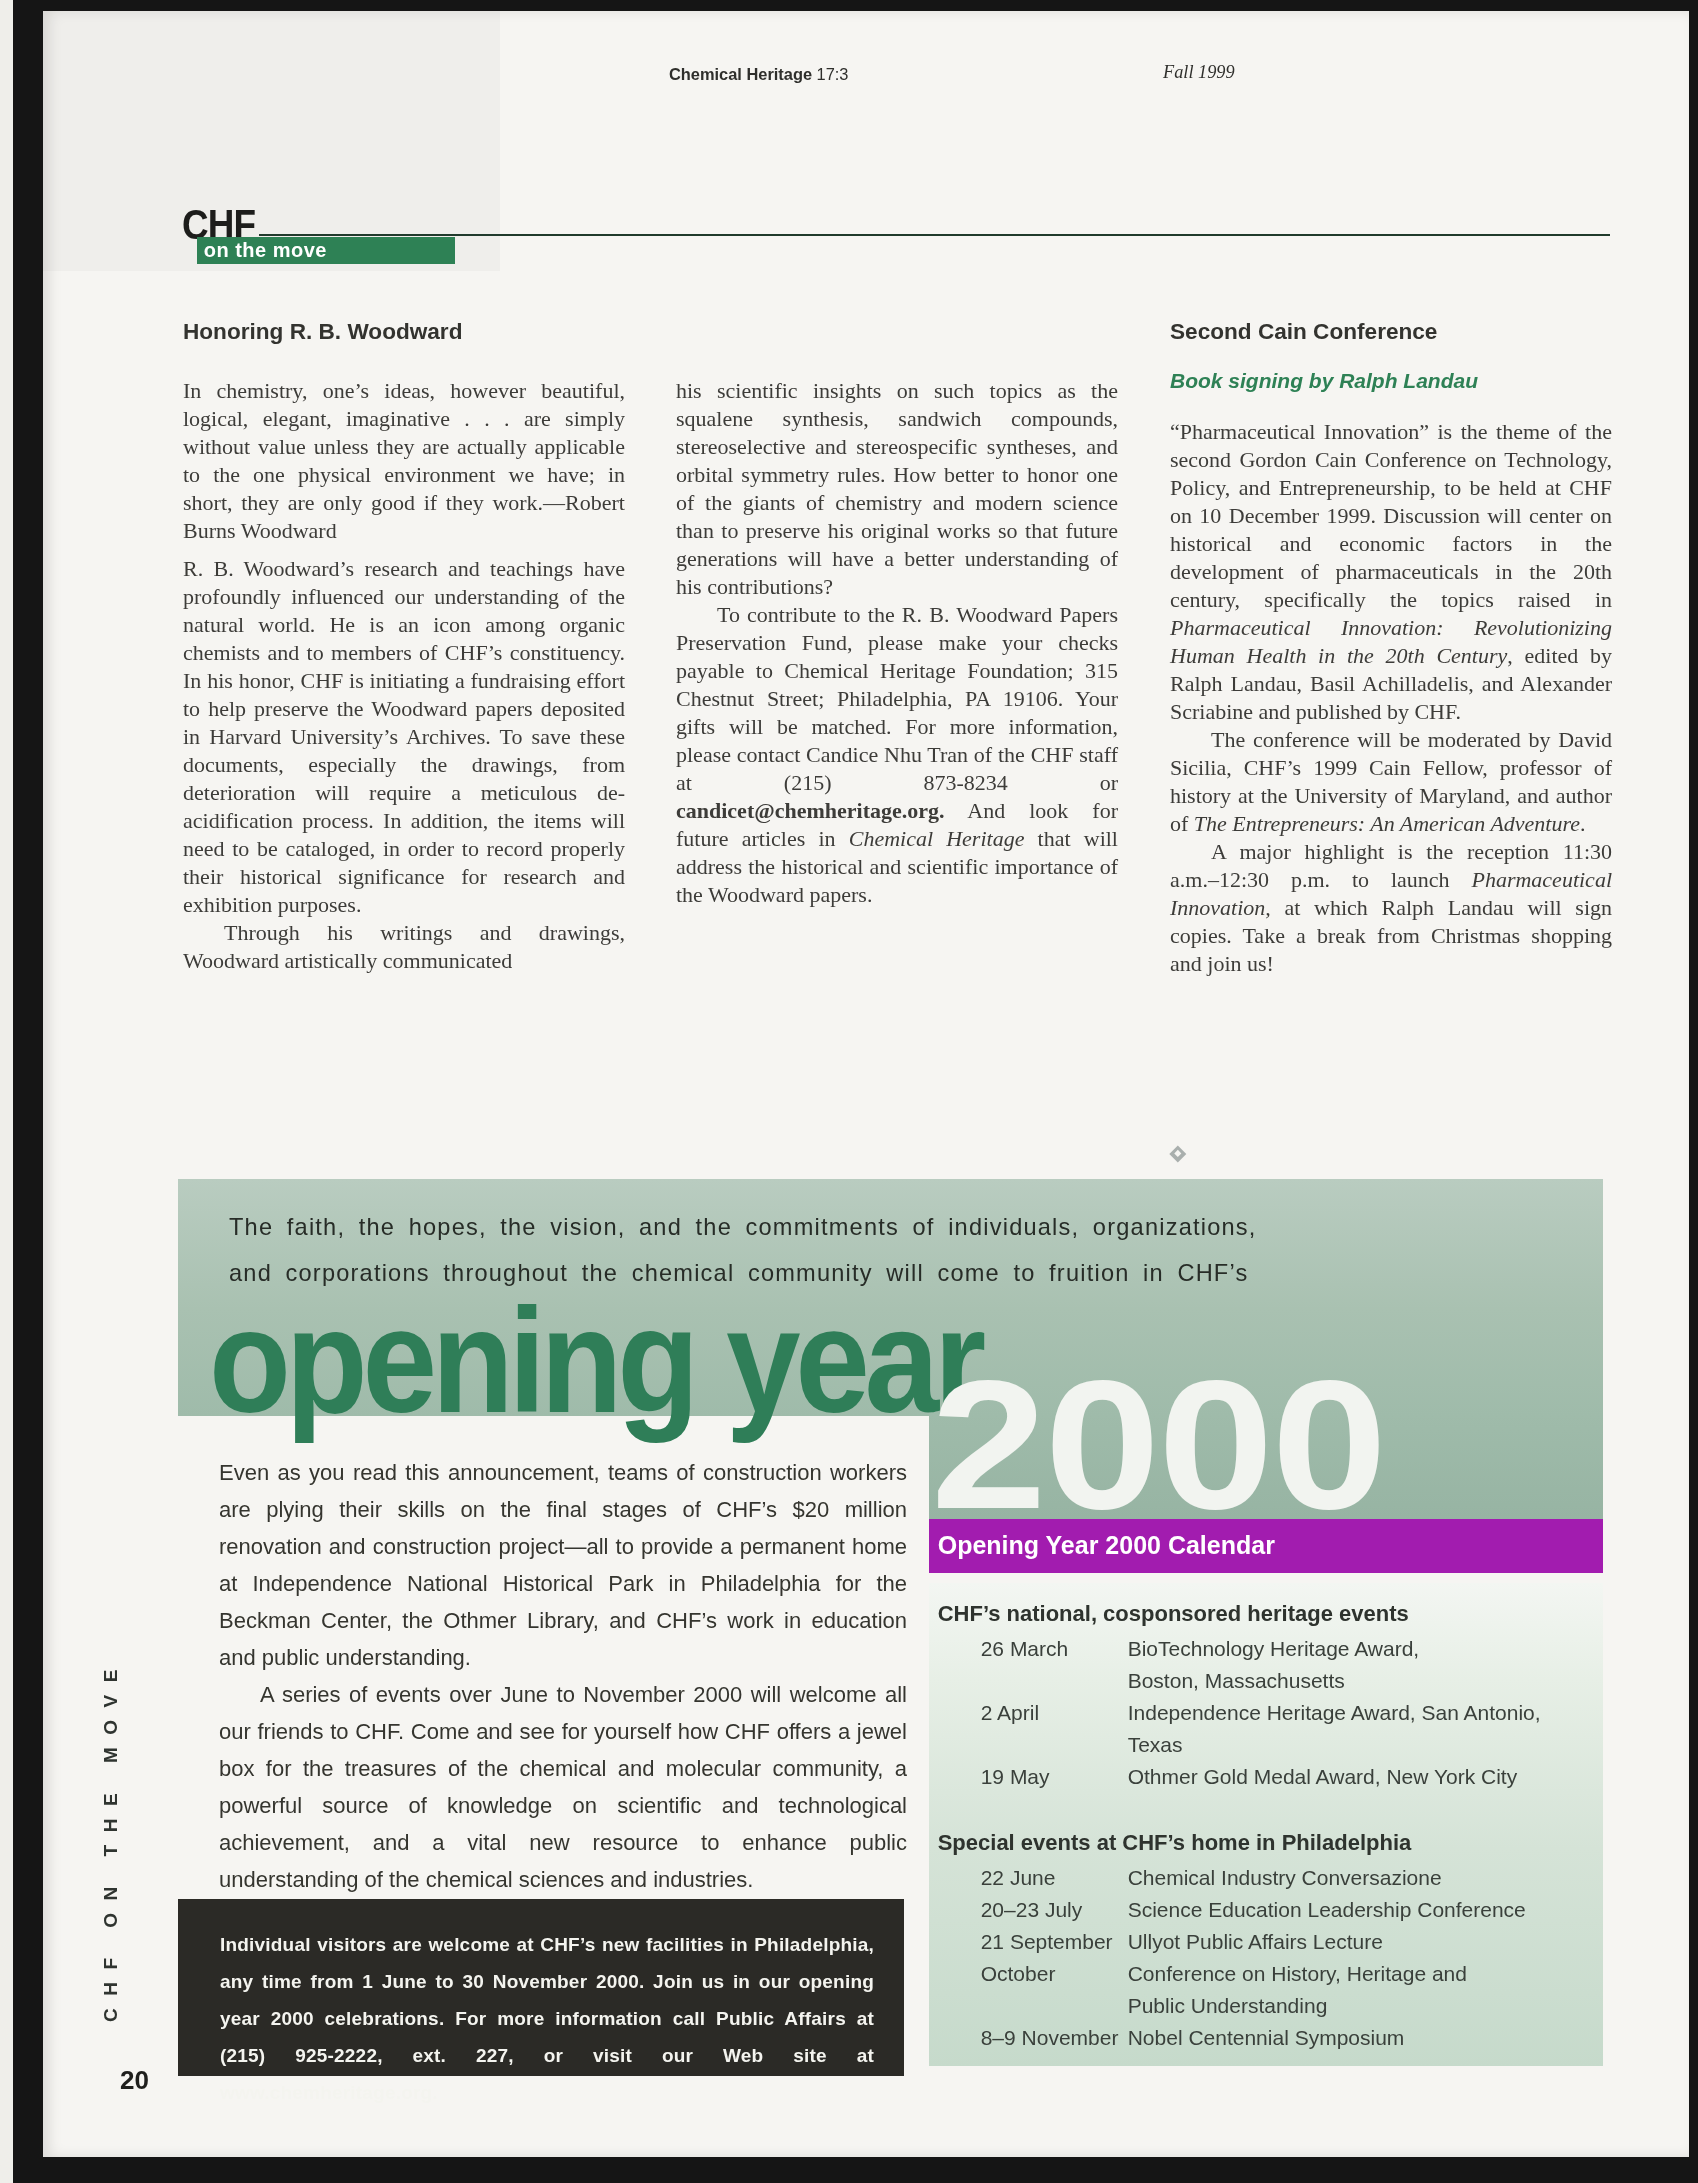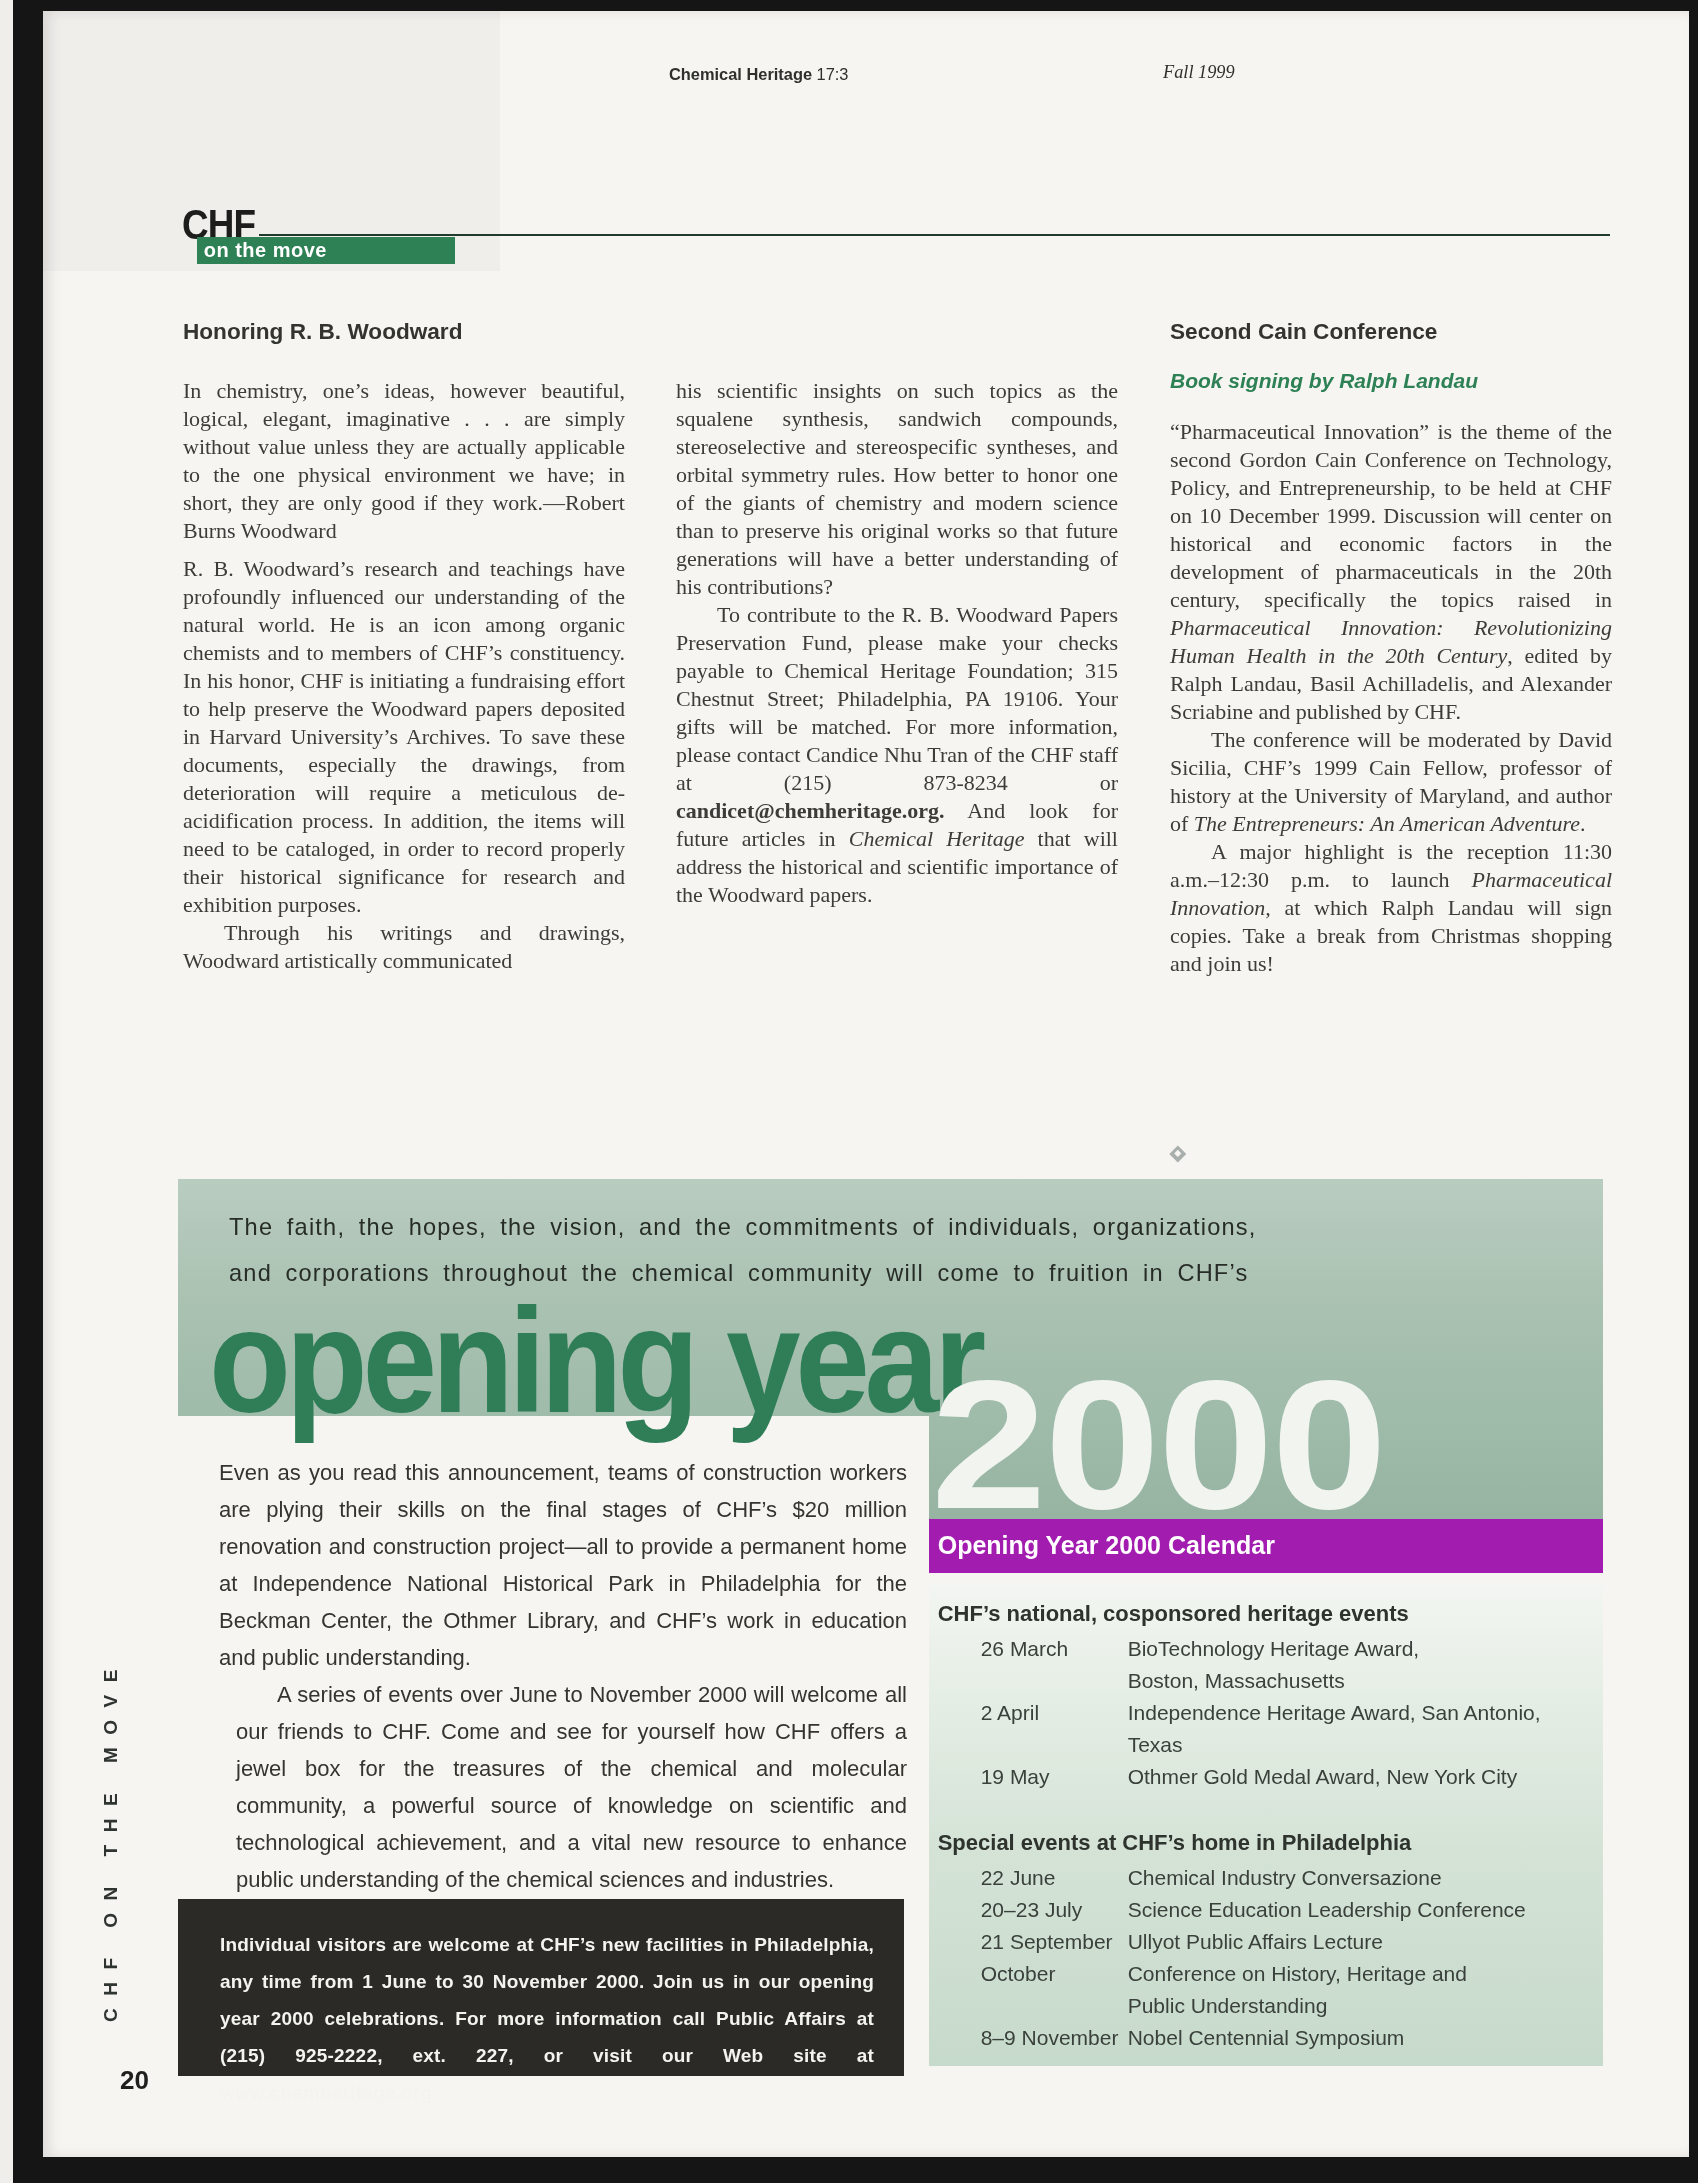--- a/index.html
+++ b/index.html
@@ -51,21 +51,21 @@
               color:#272c27;letter-spacing:1.2px;word-spacing:5.8px;white-space:nowrap;}
   .opening-year{position:absolute;left:166px;top:1275px;font-weight:700;font-size:149px;line-height:1;
               color:#2f7e58;letter-spacing:-5.8px;transform:scaleX(.9);transform-origin:left top;white-space:nowrap;}
   .big-number{position:absolute;left:888px;top:1341px;font-weight:700;font-size:184px;line-height:1;
               color:#f2f4f0;letter-spacing:-1.9px;transform:scaleX(1.13);transform-origin:left top;white-space:nowrap;}
 
   
   .promo{position:absolute;left:176px;top:1443px;width:688px;font-size:22px;line-height:37px;
          color:#35352f;text-align:justify;}
   .promo p{margin:0;}
-  .promo p.ind{text-indent:41px;margin-left:17px;}
+  .promo p.ind{text-indent:41px;}
 
   
   .visitor{position:absolute;left:135px;top:1888px;width:726px;height:177px;background:#2b2a26;box-sizing:border-box;
            padding:27px 30px 0 42px;}
   .visitor p{margin:0;font-weight:700;font-size:19px;line-height:37px;color:#f4f4ef;text-align:justify;letter-spacing:0.2px;}
 
   
   .cal-bar{position:absolute;left:886px;top:1508px;width:674px;height:54px;background:#a21caf;}
   .cal-bar span{display:block;padding-left:8.7px;font-weight:700;font-size:25px;line-height:52px;color:#ffffff;}
   .cal-body{position:absolute;left:886px;top:1572px;width:674px;height:483px;box-sizing:border-box;

